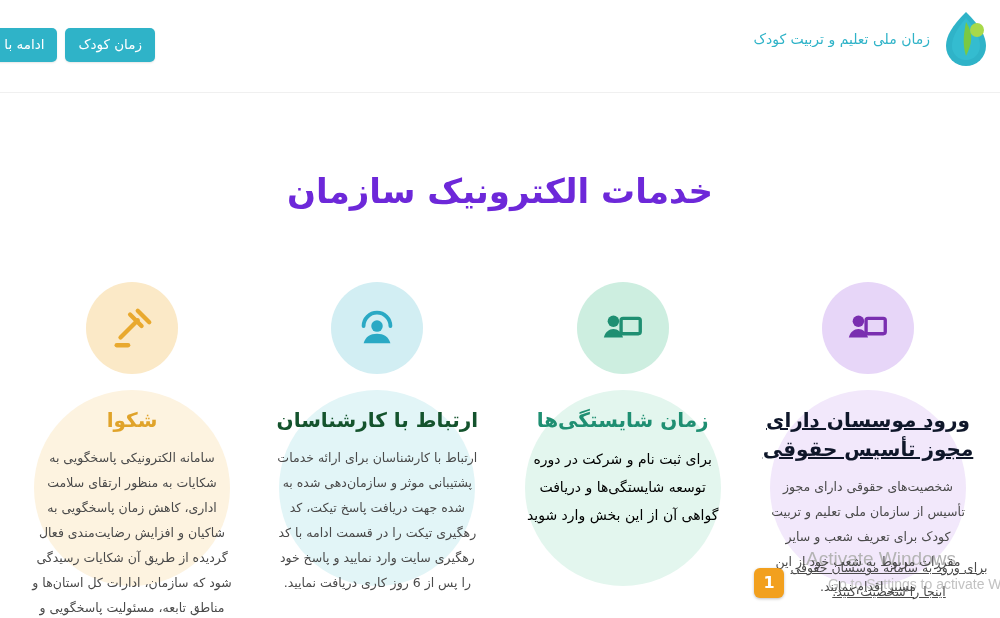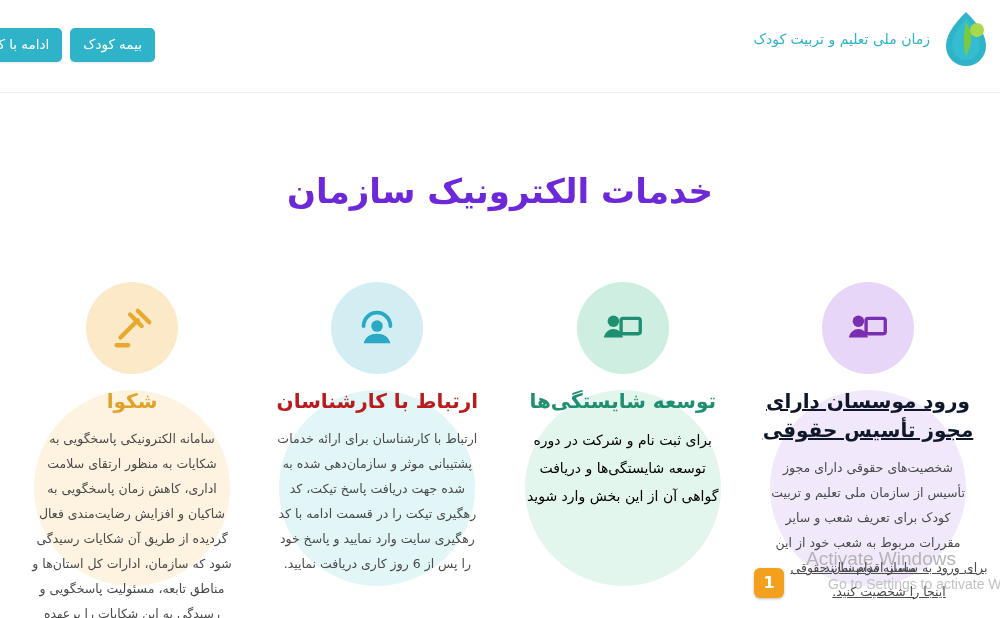--- a/index.html
+++ b/index.html
@@ -118,21 +118,21 @@
     margin: 0 auto;
     display: flex;
     align-items: center;
     justify-content: center;
   }
   .card-title {
     position: relative;
     z-index: 2;
     font-size: 20px;
     font-weight: bold;
-    margin-top: 13px;
+    margin-top: 32px;
     line-height: 1.45;
   }
   .card-body {
     position: relative;
     z-index: 2;
     font-size: 12.5px;
     line-height: 2.0;
     color: #4a4a4a;
     margin-top: 10px;
     padding: 0 18px;
@@ -149,21 +149,21 @@
   .c1 .blob-big { background: #f2e8fb; }
   .c1 .icon-circle { background: #e7d6f8; }
   .c1 .card-title { color: #0f172a; text-decoration: underline; }
 
   .c2 .blob-big { background: #e3f6ee; }
   .c2 .icon-circle { background: #cdeee0; }
   .c2 .card-title { color: #1f8f72; }
 
   .c3 .blob-big { background: #e2f5f7; }
   .c3 .icon-circle { background: #d2eef3; }
-  .c3 .card-title { color: #b91c1c; }
+  .c3 .card-title { color: #14532d; }
 
   .c4 .blob-big { background: #fdf3e0; }
   .c4 .icon-circle { background: #fbe9c7; }
   .c4 .card-title { color: #e0a32a; }
 
   
   .watermark {
     position: absolute;
     left: 806px;
     top: 548px;
@@ -223,21 +223,21 @@
     width: 8px;
     height: 618px;
     background: transparent;
   }
 </style>
 </head>
 <body>
 
 <div class="topbar">
   <div class="nav">
-    <div class="nav-item">بیمه کودک</div>
+    <div class="nav-item">زمان کودک</div>
     <div class="nav-item">ادامه با کد رهگیری</div>
 
   </div>
 
   <div class="brand">
     <div class="brand-logo">
       <svg viewBox="0 0 58 62" width="58" height="62" aria-hidden="true">
         <path d="M30 4 C16 18 10 28 10 38 a20 20 0 0 0 40 0 C50 28 44 18 30 4 Z" fill="#2fb3c8"></path>
         <path d="M30 10 C20 22 16 30 16 38 a14 14 0 0 0 28 0 C44 30 40 22 30 10 Z" fill="#34bcd0"></path>
         <path d="M30 14 C28 26 26 34 30 48 C36 36 38 26 30 14 Z" fill="#7ac943"></path>
@@ -283,21 +283,21 @@
 
   <div class="card c2">
     <div class="blob blob-big"></div>
     <div class="icon-circle">
       <svg viewBox="0 0 48 48" width="46" height="46" aria-hidden="true">
         <rect x="22" y="14" width="20" height="16" rx="2" fill="none" stroke="#1f8f72" stroke-width="3.5"></rect>
         <circle cx="14" cy="17" r="6" fill="#1f8f72"></circle>
         <path d="M4 34c1.5-6 5.5-9 10-9s8.5 3 10 9z" fill="#1f8f72"></path>
       </svg>
     </div>
-    <div class="card-title">توسعه شایستگی‌ها</div>
+    <div class="card-title">زمان شایستگی‌ها</div>
     <div class="card-body link">برای ثبت نام و شرکت در دوره توسعه شایستگی‌ها و دریافت گواهی آن از این بخش وارد شوید</div>
   </div>
 
   <div class="card c1">
     <div class="blob blob-big"></div>
     <div class="icon-circle">
       <svg viewBox="0 0 48 48" width="46" height="46" aria-hidden="true">
         <rect x="22" y="14" width="20" height="16" rx="2" fill="none" stroke="#7a2fb0" stroke-width="3.5"></rect>
         <circle cx="14" cy="17" r="6" fill="#7a2fb0"></circle>
         <path d="M4 34c1.5-6 5.5-9 10-9s8.5 3 10 9z" fill="#7a2fb0"></path>

